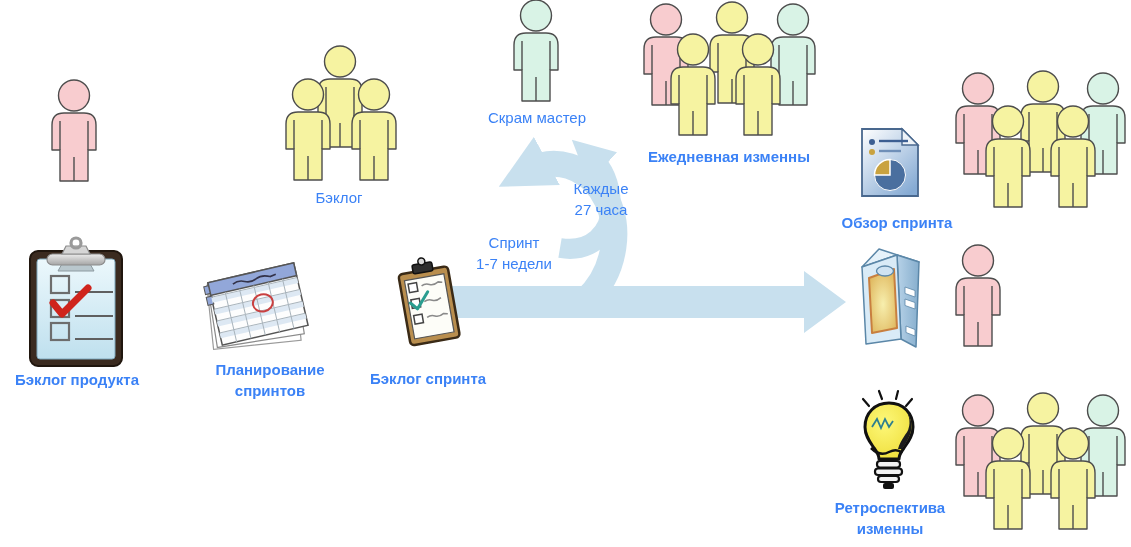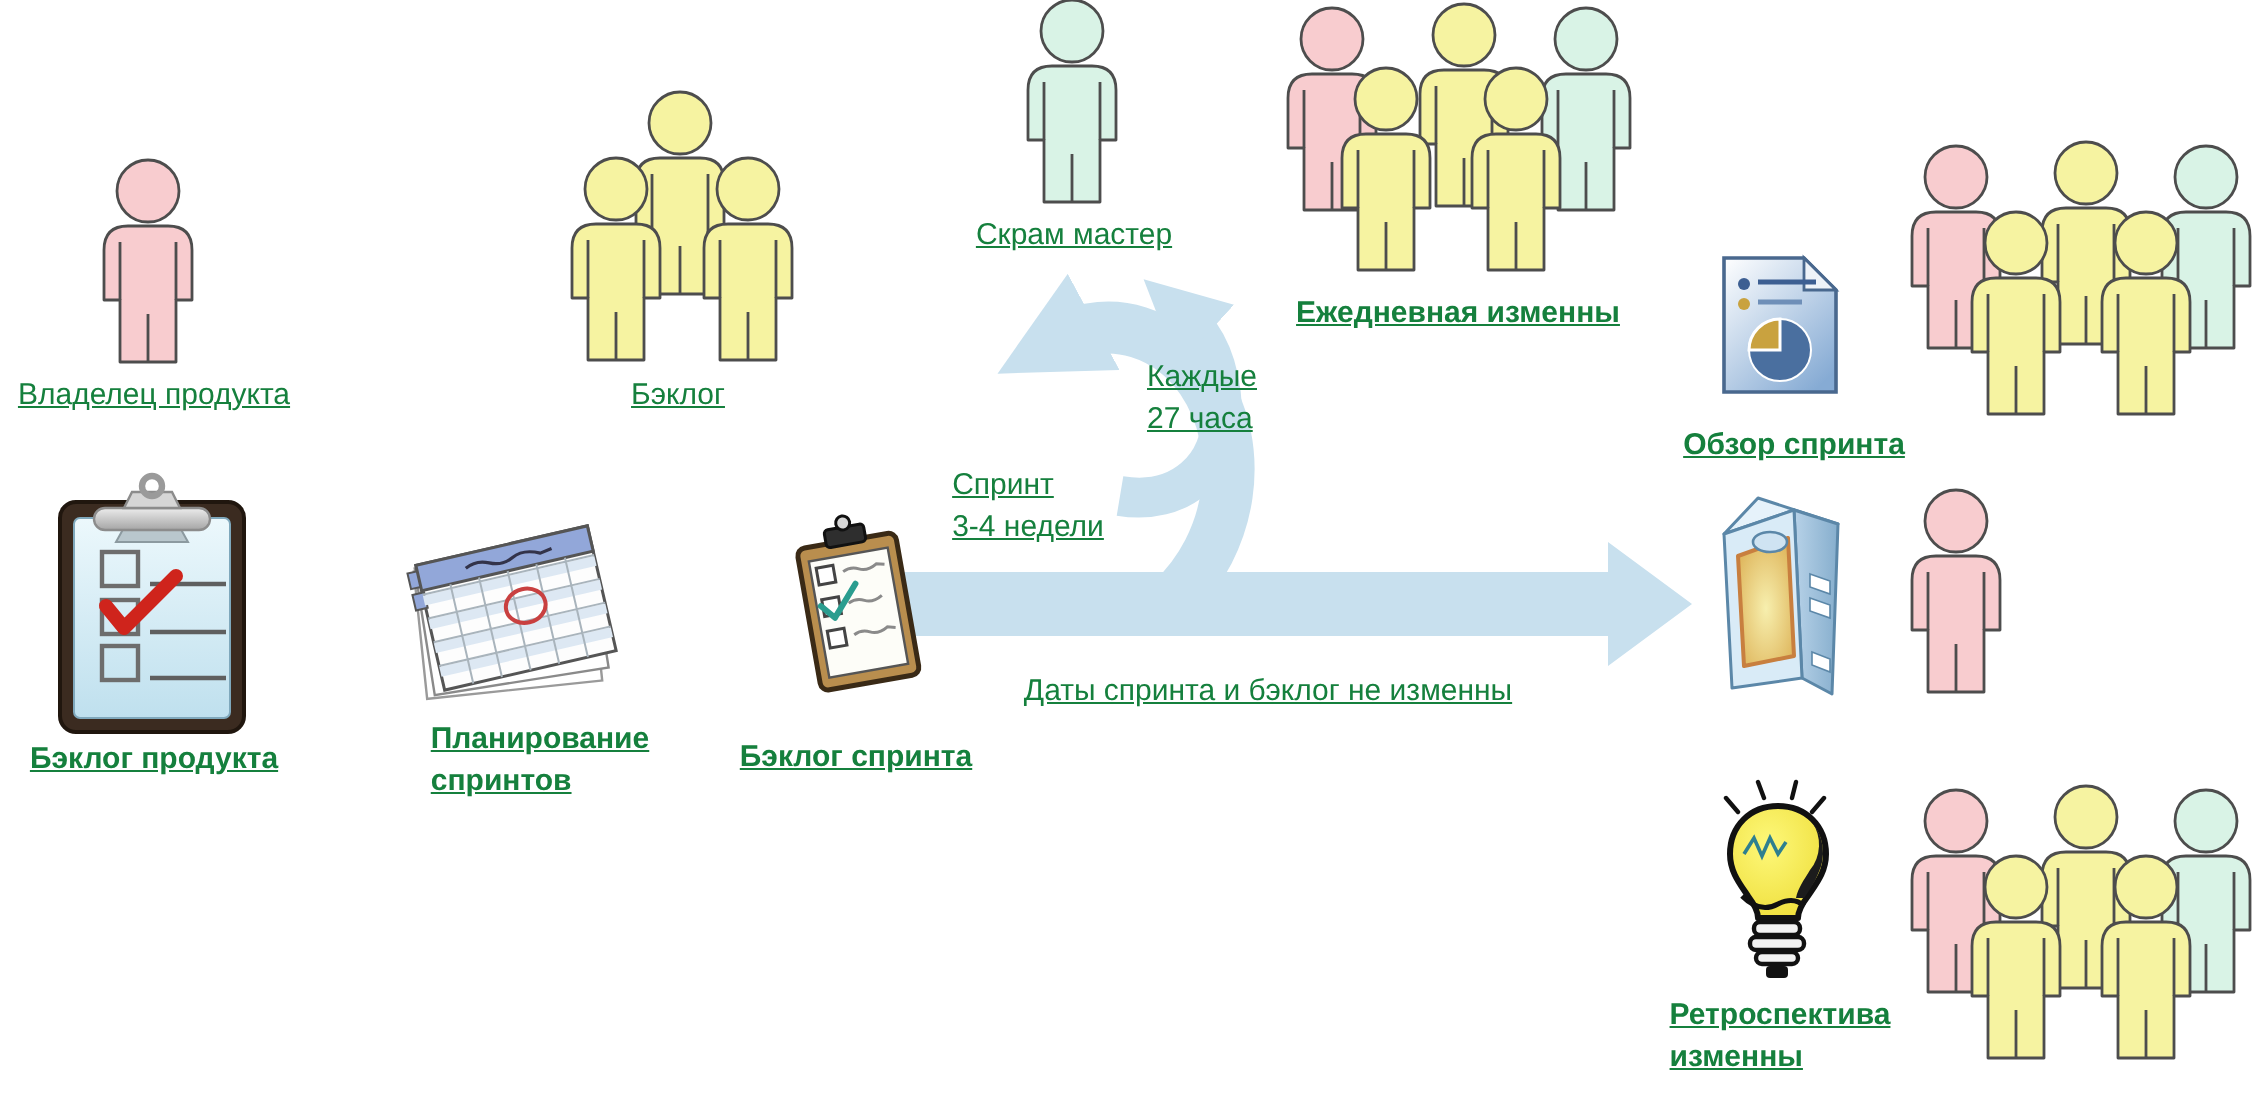--- a/index.html
+++ b/index.html
@@ -9,23 +9,23 @@
     background:#ffffff;
     font-family:"Liberation Sans", sans-serif;
     overflow:hidden;
   }
   .canvas svg.layer{position:absolute;left:0;top:0;}
   .lbl{
     position:absolute;
     transform:translateX(-50%);
     font-size:15px;
     line-height:21px;
-    color:#15803d;
+    color:#3b82f6;
     white-space:nowrap;
-    text-decoration:underline;
+    text-align:center;
   }
   .lbl.bold{font-weight:700;}
 </style>
 </head>
 <body>
 
 <div class="canvas">
 
   <svg class="layer" width="1131" height="547" viewBox="0 0 1131 547">
     <defs>
@@ -186,21 +186,20 @@
       <path d="M906,411 a24,24 0 0 1 3,26 c-2,5 -5,9 -7,12 l-4,0 c1,-5 4,-9 7,-14 a20,20 0 0 0 1,-24 Z" fill="#1c1c1c"></path>
       <polyline points="872,427 877,419 881,428 885,419 889,427 893,421" fill="none" stroke="#2e7f8f" stroke-width="1.8"></polyline>
       <path d="M871,448 q9,9 18,4 q8,-4 13,1" fill="none" stroke="#111111" stroke-width="2.5"></path>
       <rect x="877" y="461" width="23" height="6.5" rx="3" fill="#f2f2f2" stroke="#111111" stroke-width="2.2"></rect>
       <rect x="875" y="468.5" width="27" height="6.5" rx="3" fill="#f2f2f2" stroke="#111111" stroke-width="2.2"></rect>
       <rect x="878" y="476" width="21" height="6" rx="3" fill="#f2f2f2" stroke="#111111" stroke-width="2.2"></rect>
       <rect x="883" y="483" width="11" height="6" rx="2" fill="#111111"></rect>
     </g>
   </svg>
 
-  <div class="lbl" style="left:77px;top:187px">Владелец продукта</div>
   <div class="lbl" style="left:339px;top:187px">Бэклог</div>
   <div class="lbl" style="left:537px;top:107px">Скрам мастер</div>
   <div class="lbl bold" style="left:729px;top:146px">Ежедневная изменны</div>
   <div class="lbl bold" style="left:897px;top:212px">Обзор спринта</div>
   <div class="lbl bold" style="left:77px;top:369px">Бэклог продукта</div>
 
   <div class="lbl bold" style="left:270px;top:359px">
     <div>Планирование</div>
     <div>спринтов</div>
   </div>
@@ -212,18 +211,17 @@
     <div>изменны</div>
   </div>
 
   <div class="lbl" style="left:601px;top:178px">
     <div>Каждые</div>
     <div>27 часа</div>
   </div>
 
   <div class="lbl" style="left:514px;top:232px">
     <div>Спринт</div>
-    <div>3-4 недели</div>
-  </div>
-
-  <div class="lbl" style="left:634px;top:335px">Даты спринта и бэклог не изменны</div>
+    <div>1-7 недели</div>
+  </div>
+
 
 </div>
 
 </body></html>

